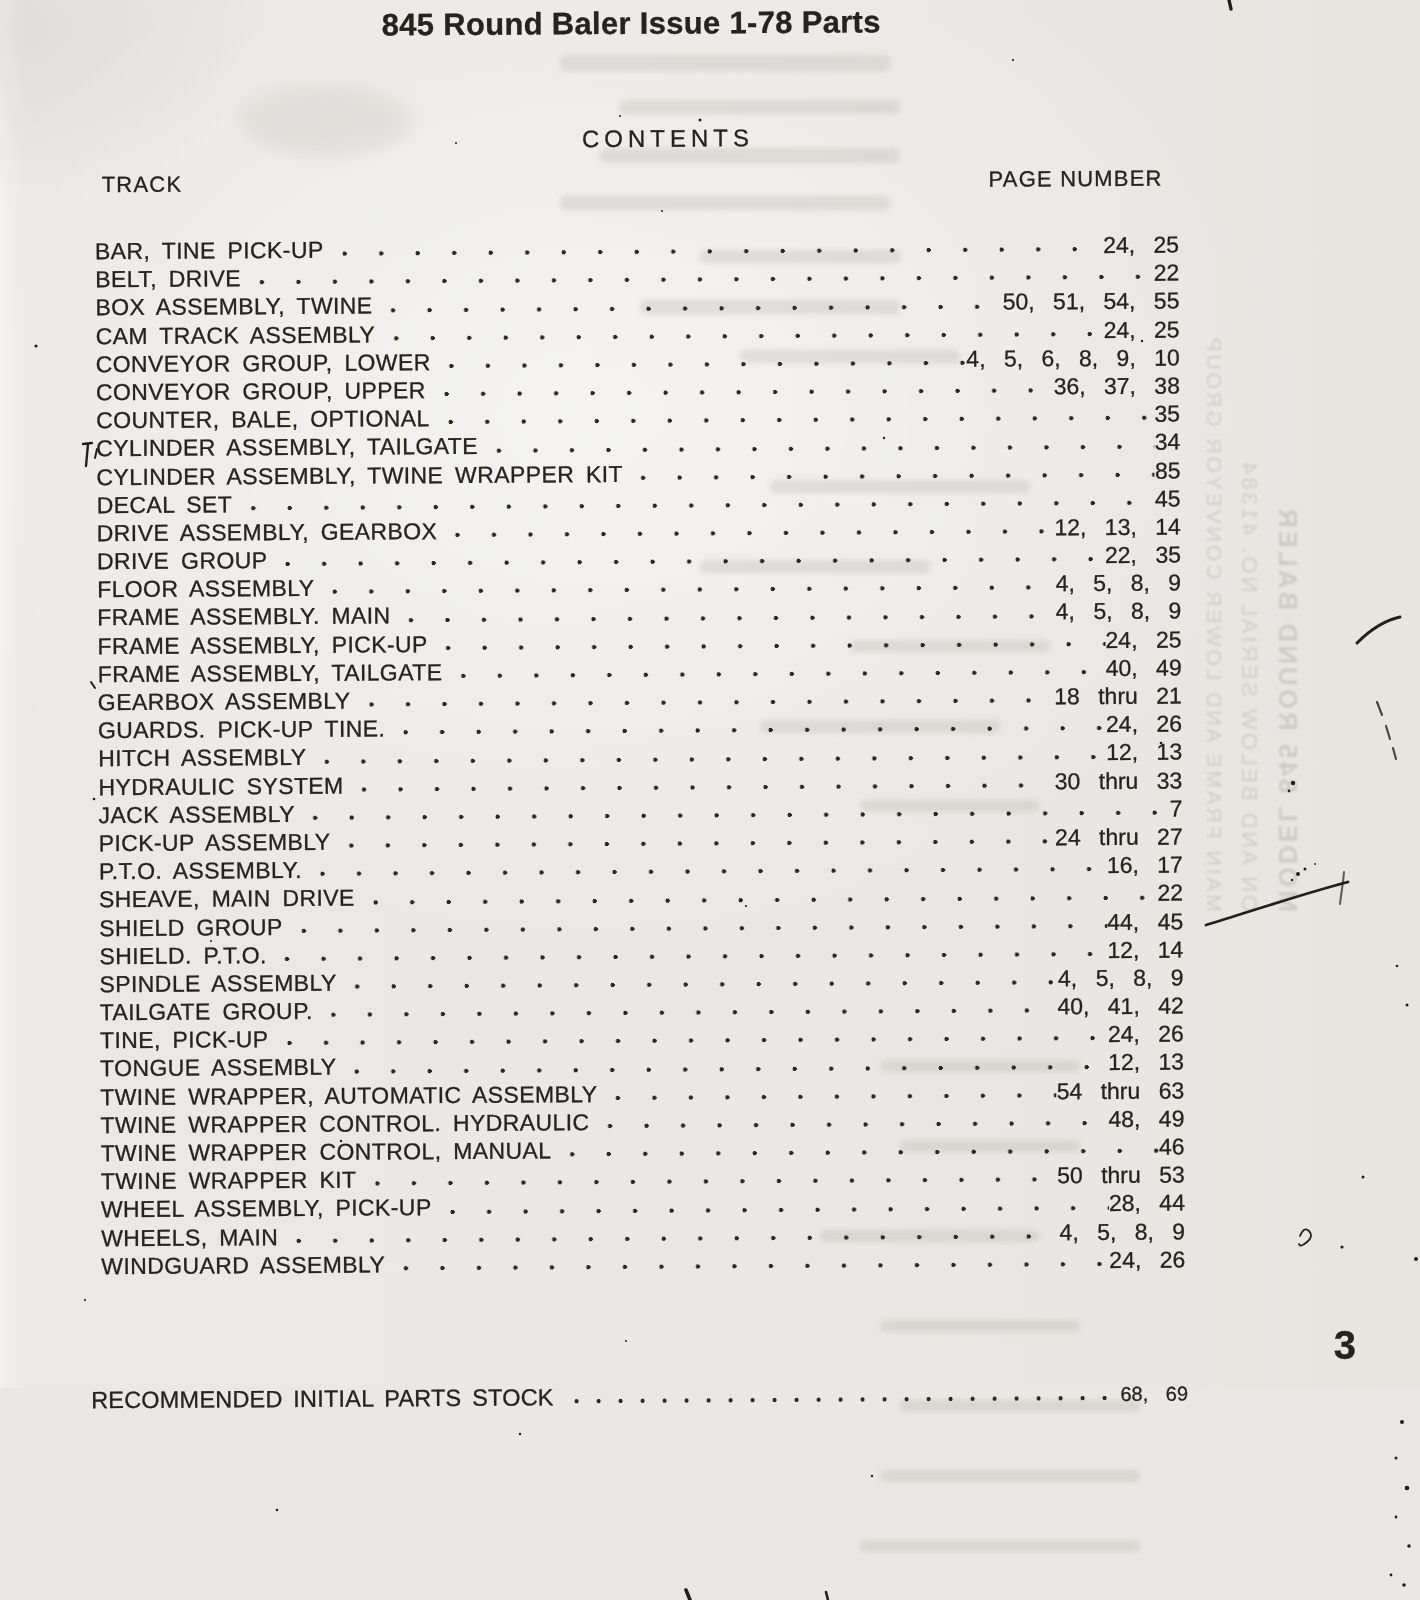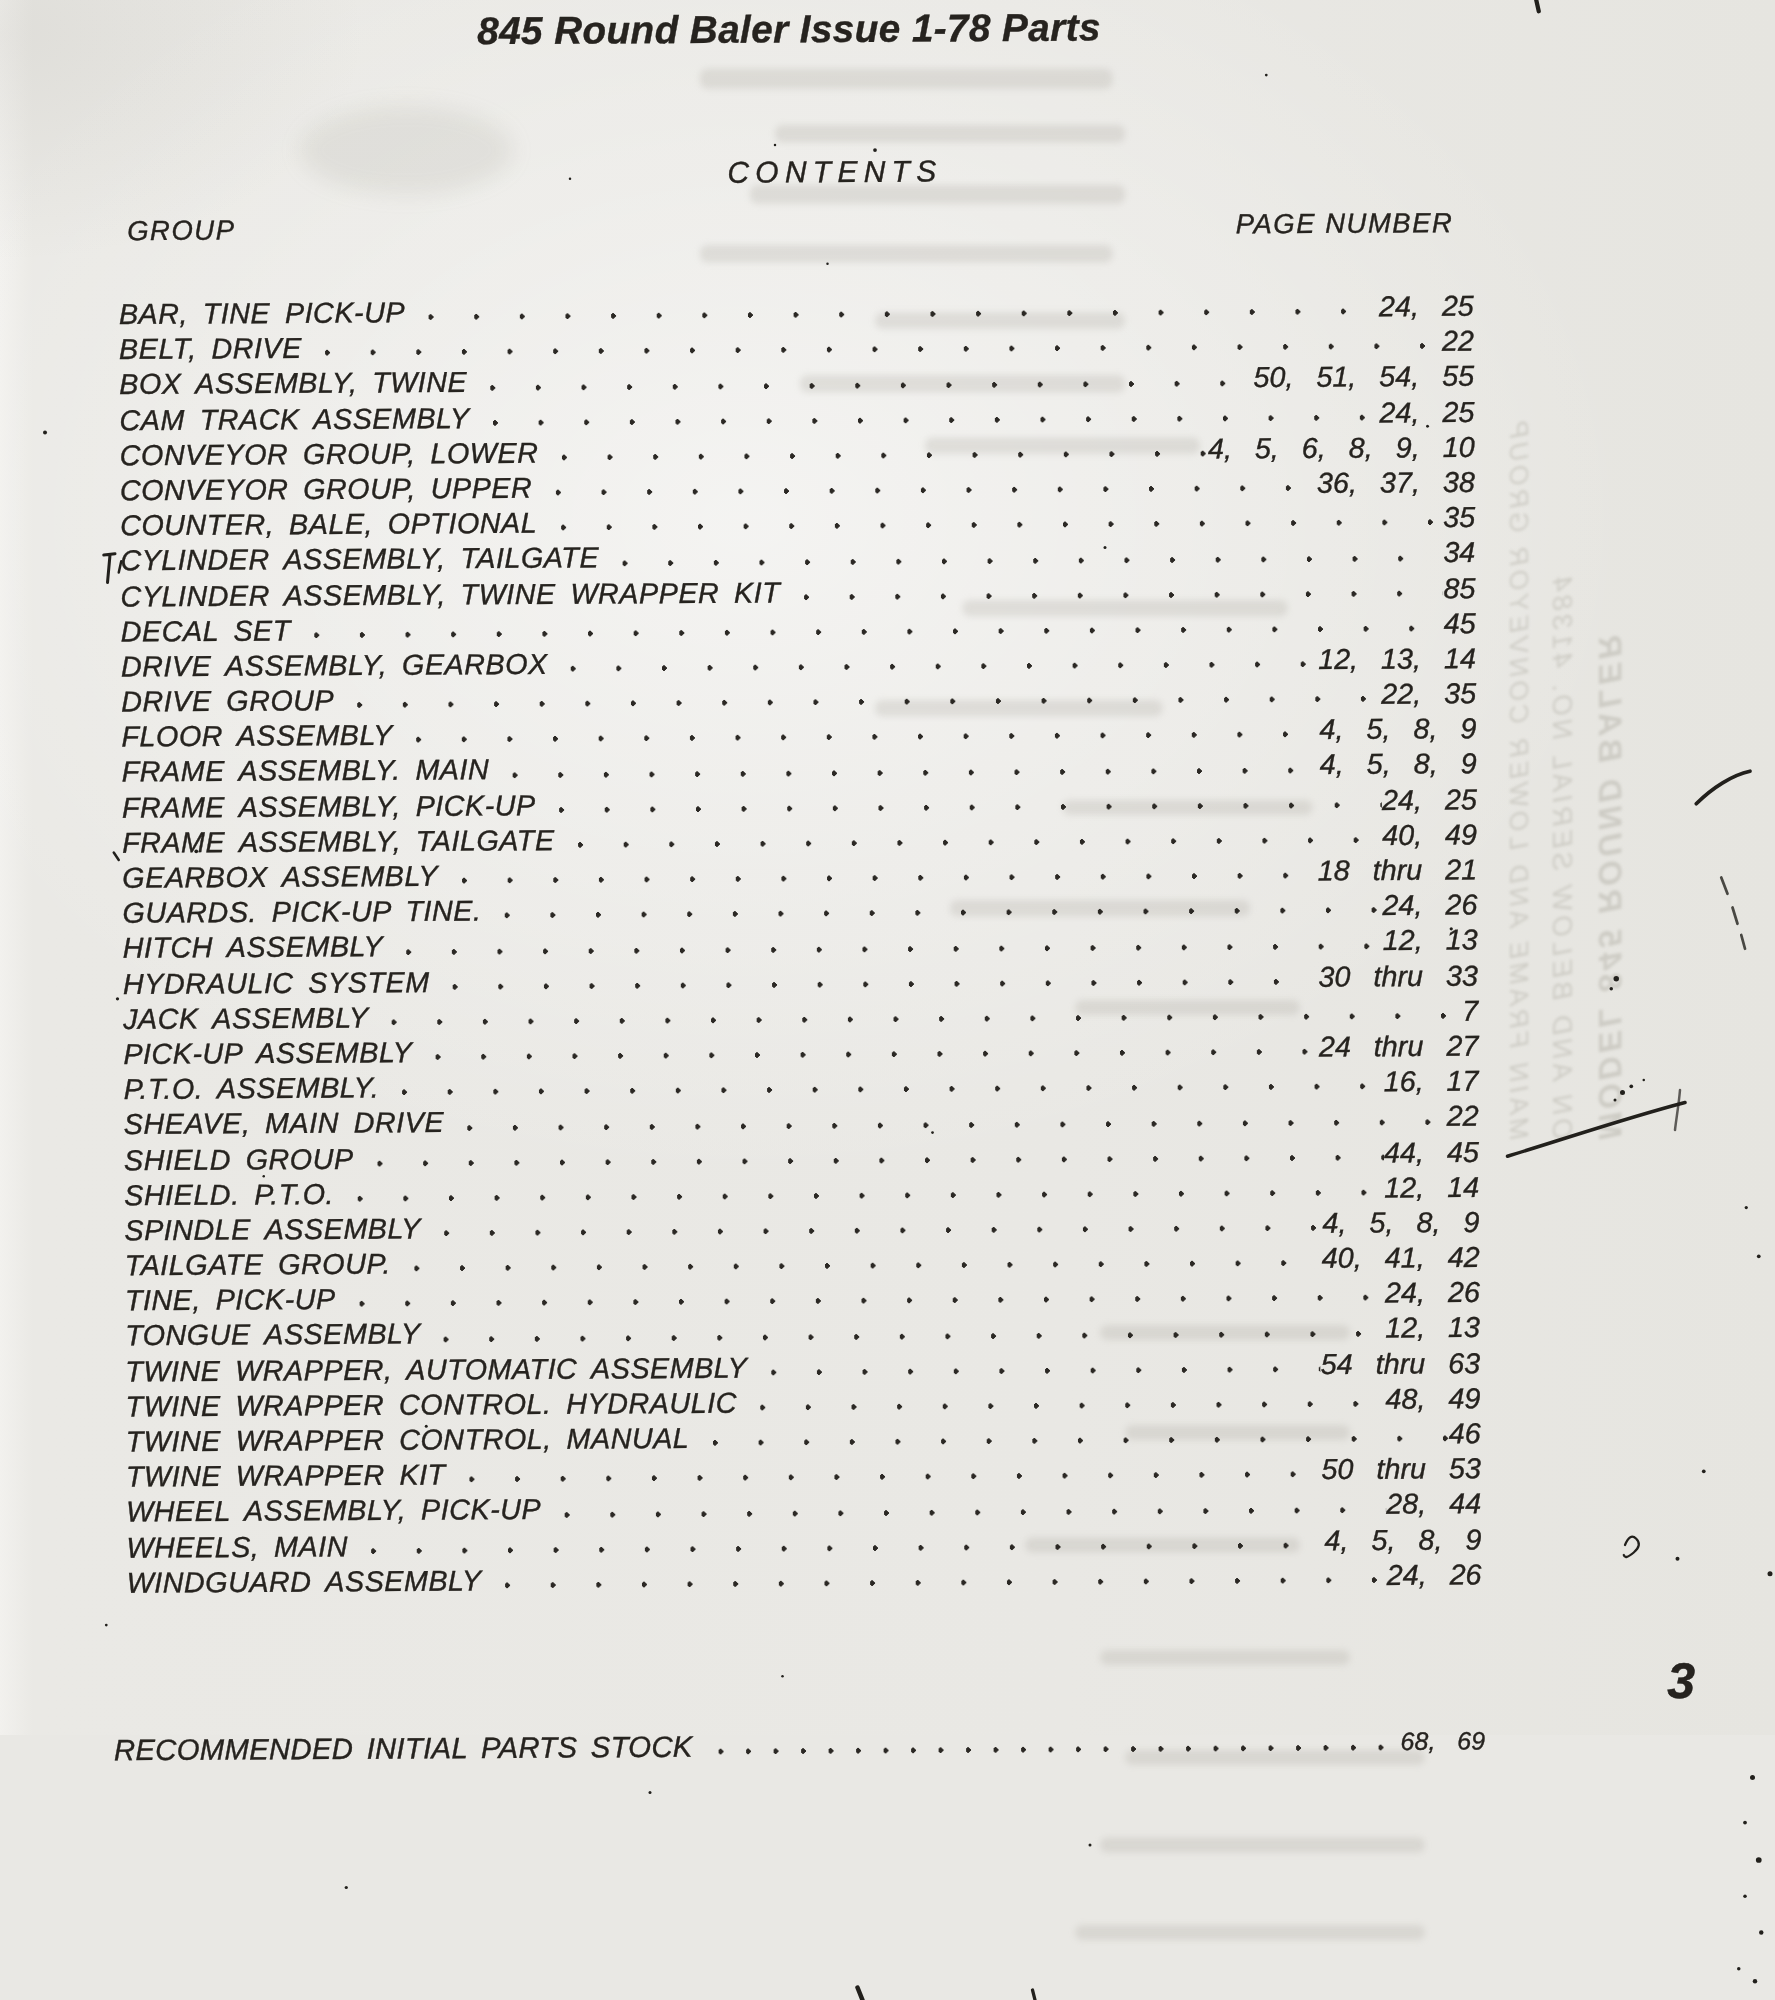--- a/index.html
+++ b/index.html
@@ -7,21 +7,20 @@
     width:1420px; height:1600px; overflow:hidden;
     font-family:"Liberation Sans", sans-serif;
     color:#26231f; background:#e9e8e4;
   }
   .paper {
     position:relative; width:1420px; height:1388px;
     background:
       radial-gradient(420px 260px at 0% 2%, rgba(125,122,112,0.10), rgba(125,122,112,0) 70%),
       radial-gradient(1100px 820px at 42% 30%, rgba(255,255,255,0.50), rgba(255,255,255,0) 65%),
       linear-gradient(90deg, #f2f1ee 0px, #eae9e5 26px, #e9e8e4 60%, #e6e5e0 100%);
-    font-style: italic;
   }
   .ghost-layer { position:absolute; inset:0; z-index:1; }
   .gbar { position:absolute; background:rgba(158,155,145,0.22); filter:blur(2.5px); border-radius:6px; }
   .gblob { position:absolute; background:rgba(150,147,137,0.14); filter:blur(8px); border-radius:50%; }
   .bleed {
     position:absolute; left:1202px; top:212px; height:700px;
     display:flex; gap:10px; opacity:0.55; filter:blur(1.3px);
     color:#b9b7ae; z-index:1;
   }
   .bleed > div { writing-mode:vertical-rl; transform:rotate(180deg) scaleX(-1); letter-spacing:3px; white-space:nowrap; }
@@ -85,21 +84,21 @@
   <div class="bleed">
     <div class="b3">MAIN FRAME AND LOWER CONVEYOR GROUP</div>
     <div class="b2">ON AND BELOW SERIAL NO. 41384</div>
     <div class="b1">MODEL 845 ROUND BALER</div>
   </div>
 
   <div class="content">
     <h1 class="title">845 Round Baler Issue 1-78 Parts</h1>
     <div class="contents-heading">CONTENTS</div>
     <div class="col-headings">
-      <span>GROUP</span>
+      <span>TRACK</span>
       <span>PAGE NUMBER</span>
     </div>
     <div class="toc">
   <div class="row">
     <span class="label">BAR, TINE PICK-UP</span>
     <span class="leader"></span>
     <span class="pages">24, 25</span>
   </div>
 
   <div class="row">

